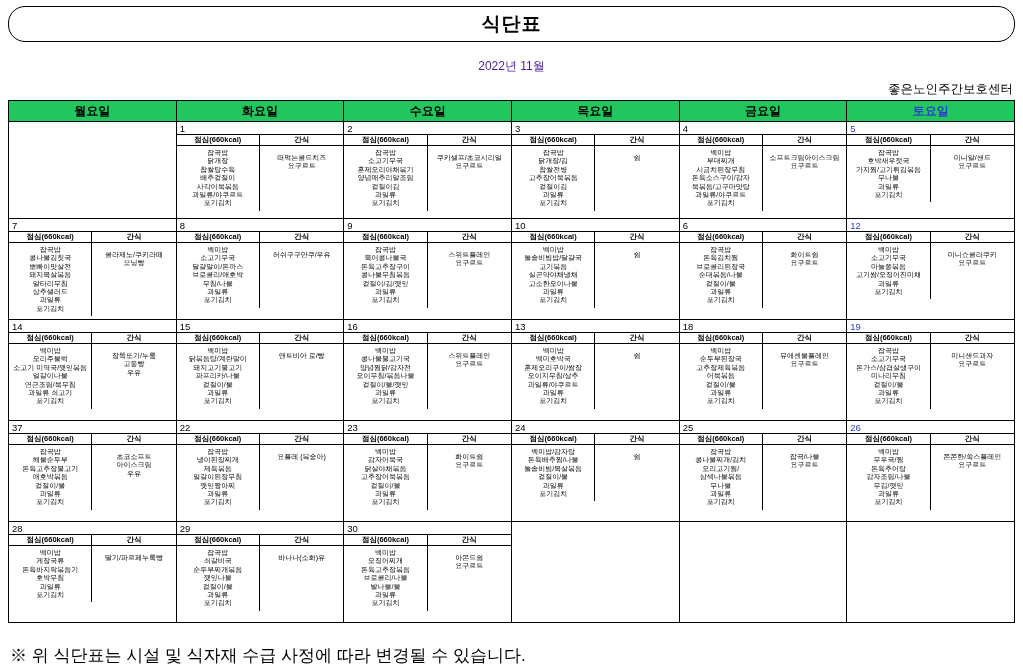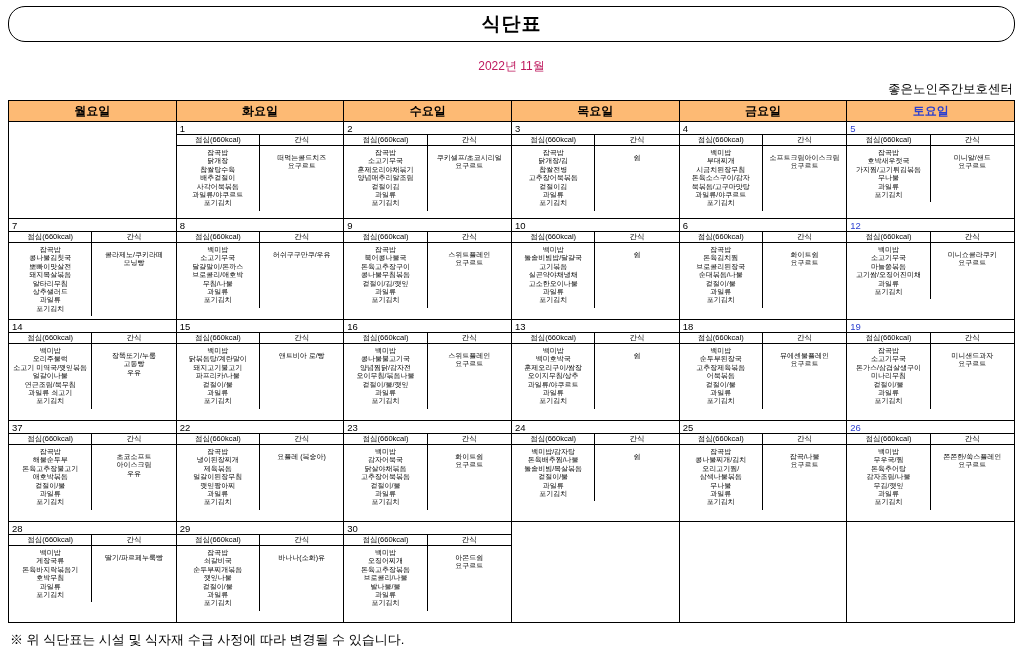--- a/index.html
+++ b/index.html
@@ -34,21 +34,21 @@
   }
   .title-bar .title {
     font-size: 19px;
     font-weight: bold;
     letter-spacing: 1px;
   }
   .subtitle {
     text-align: center;
     font-size: 12px;
     margin-top: 6px;
-    color: #be185d;
+    color: #4c1d95;
   }
   .center-name {
     text-align: right;
     font-size: 12.5px;
     font-weight: normal;
     margin-top: 6px;
     padding-right: 2px;
   }
   
   table.cal {
@@ -56,21 +56,21 @@
     width: 1007px;
     table-layout: fixed;
     margin-top: 2px;
   }
   table.cal th, table.cal td {
     border: 1px solid #000;
     vertical-align: top;
     padding: 0;
   }
   table.cal th {
-    background: #fdba74;
+    background: #22c55e;
     height: 20px;
     font-size: 12px;
     font-weight: bold;
     text-align: center;
     vertical-align: middle;
   }
   th.sat { color: #2b3fd0; }
   
   .daynum {
     font-size: 9.5px;
@@ -89,40 +89,41 @@
     box-sizing: border-box;
   }
   .half.left { border-right: 1px solid #000; }
   .mealhdr {
     font-size: 7.5px;
     text-align: center;
     border-top: 1px solid #000;
     border-bottom: 1px solid #000;
     line-height: 10px;
     height: 10px;
+    font-weight: bold;
   }
   .menu {
     font-size: 7px;
     line-height: 8.4px;
     text-align: center;
     padding: 3px 1px 3px 1px;
     white-space: pre-line;
     word-break: keep-all;
   }
   .menu.snack {
     padding-top: 8px;
   }
   .empty-cell { background: #fff; }
   
   tr.week td { height: 100px; }
   tr.week.r1 td { height: 96px; }
   
   .footer {
-    font-size: 13px;
-    margin-top: 8px;
+    font-size: 17px;
+    margin-top: 21px;
     padding-left: 2px;
   }
 </style>
 </head>
 <body>
 
 <div class="page">
 
   <div class="title-bar">
     <span class="title">식단표</span>

